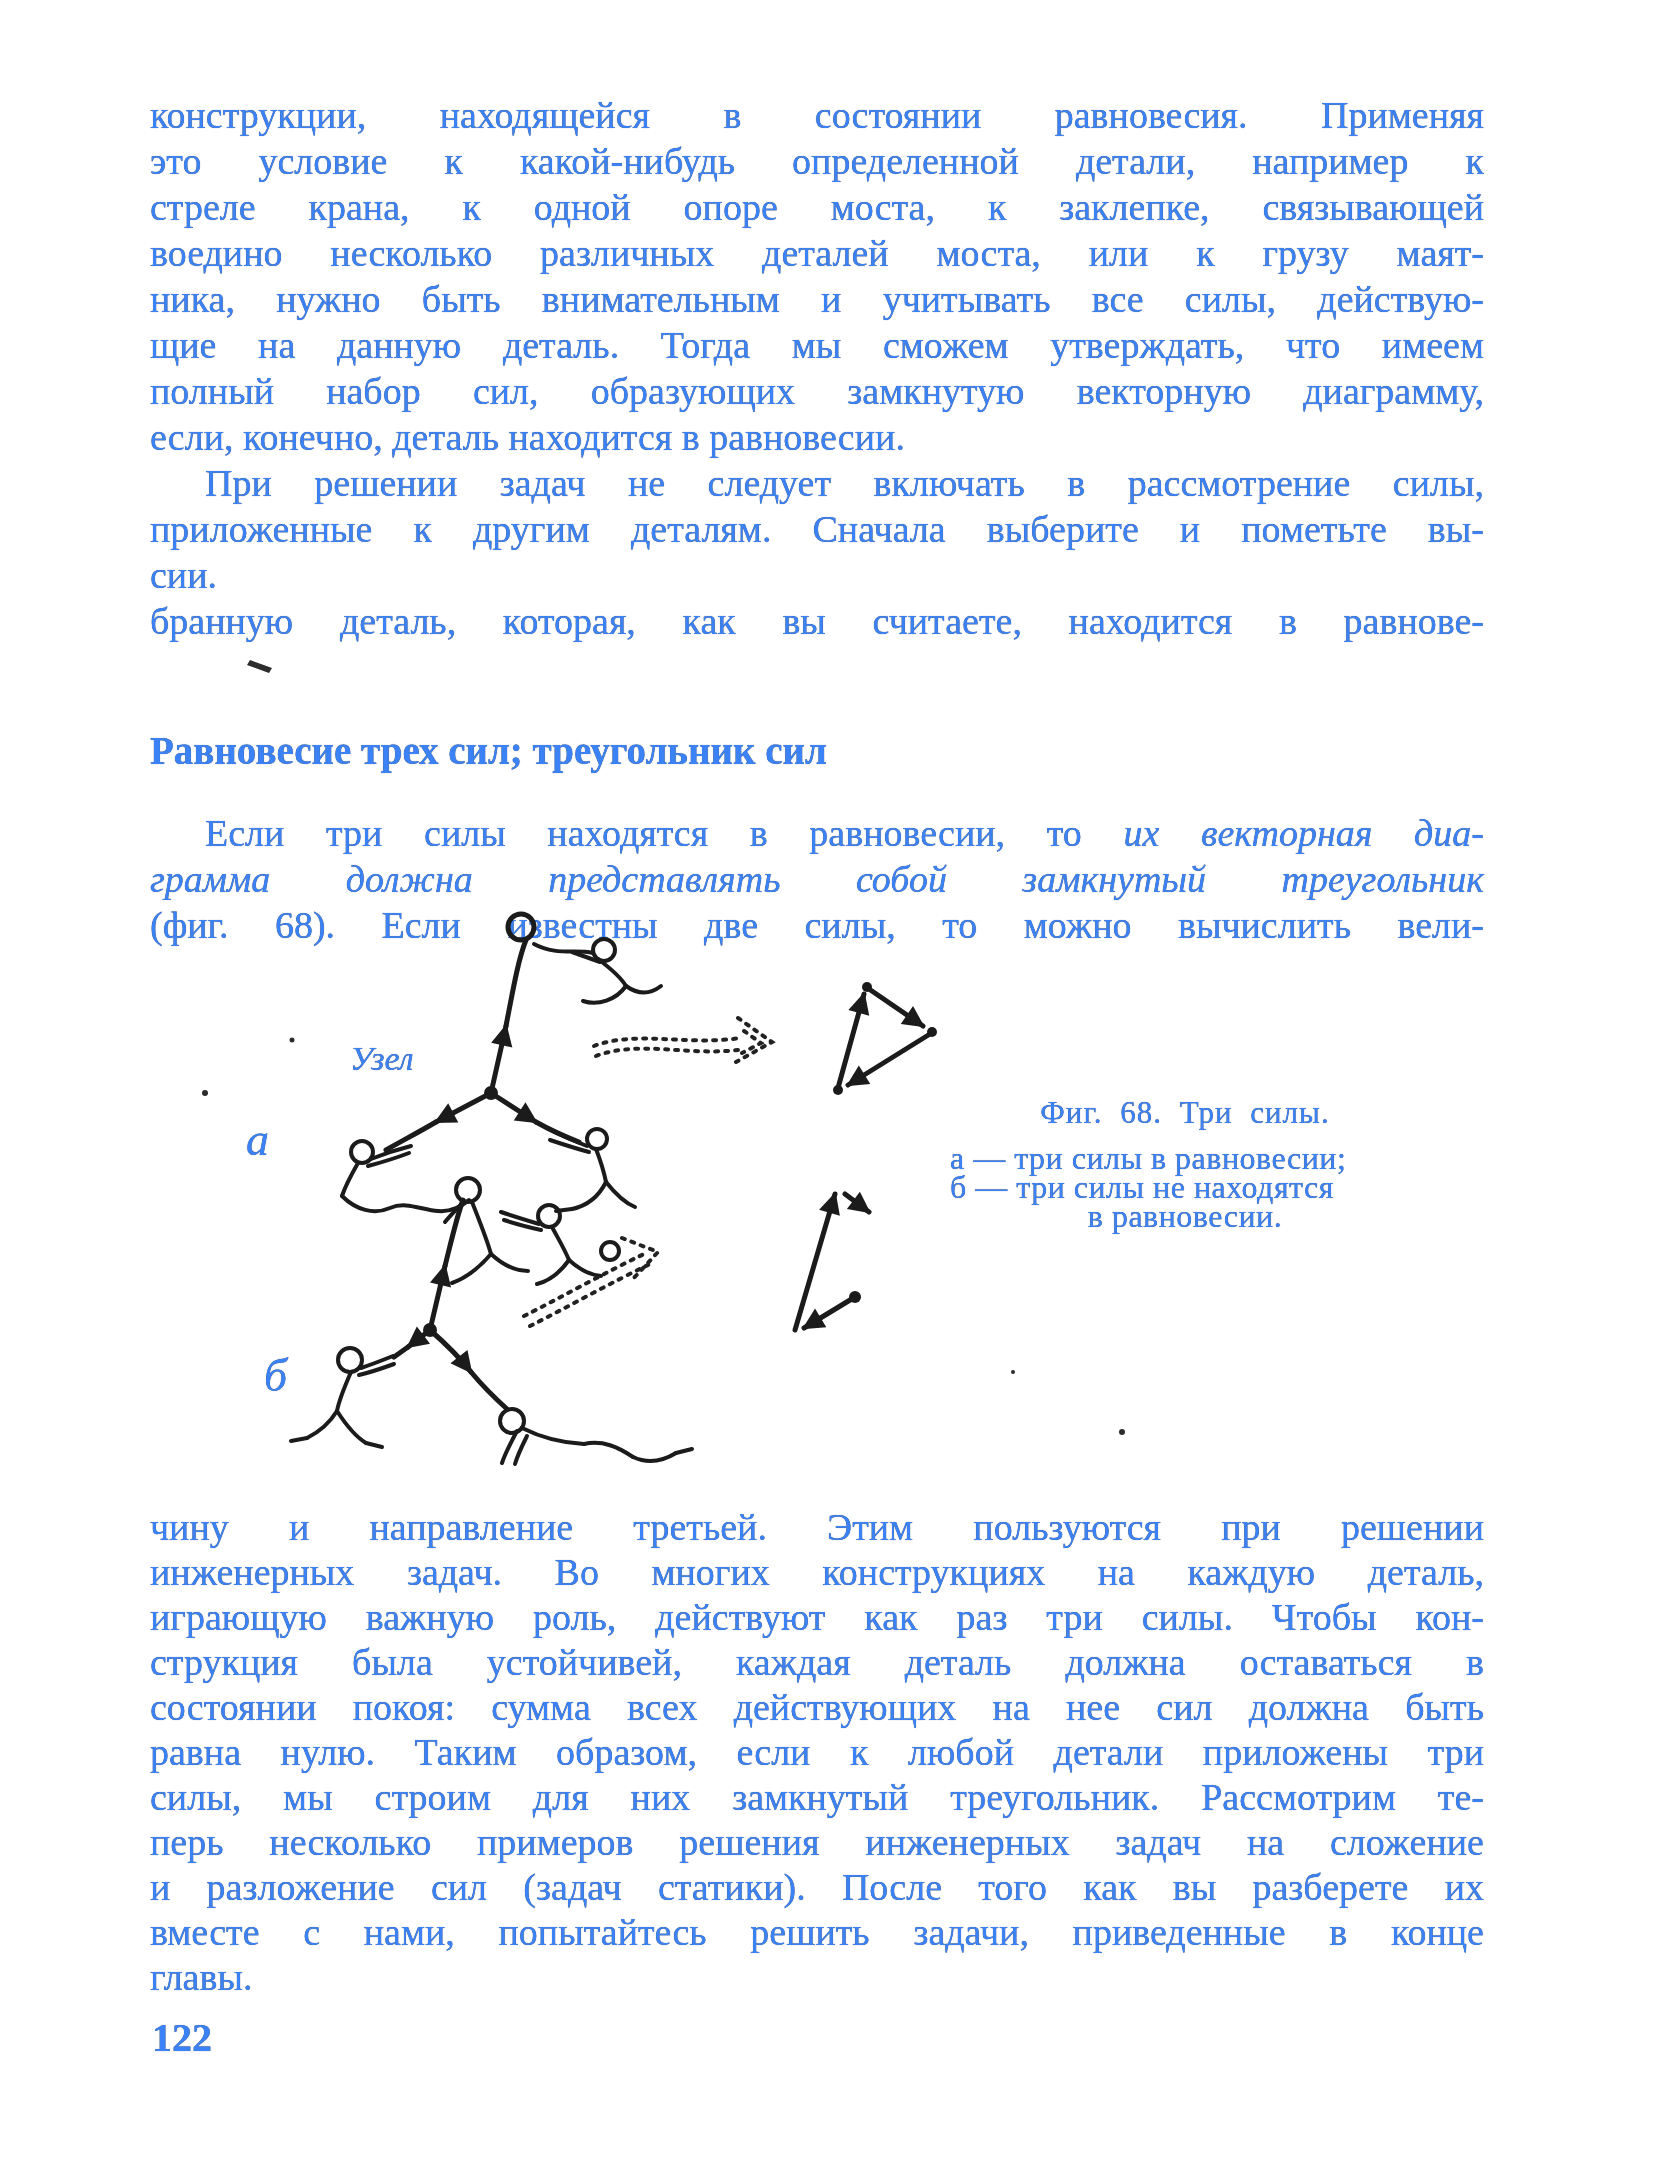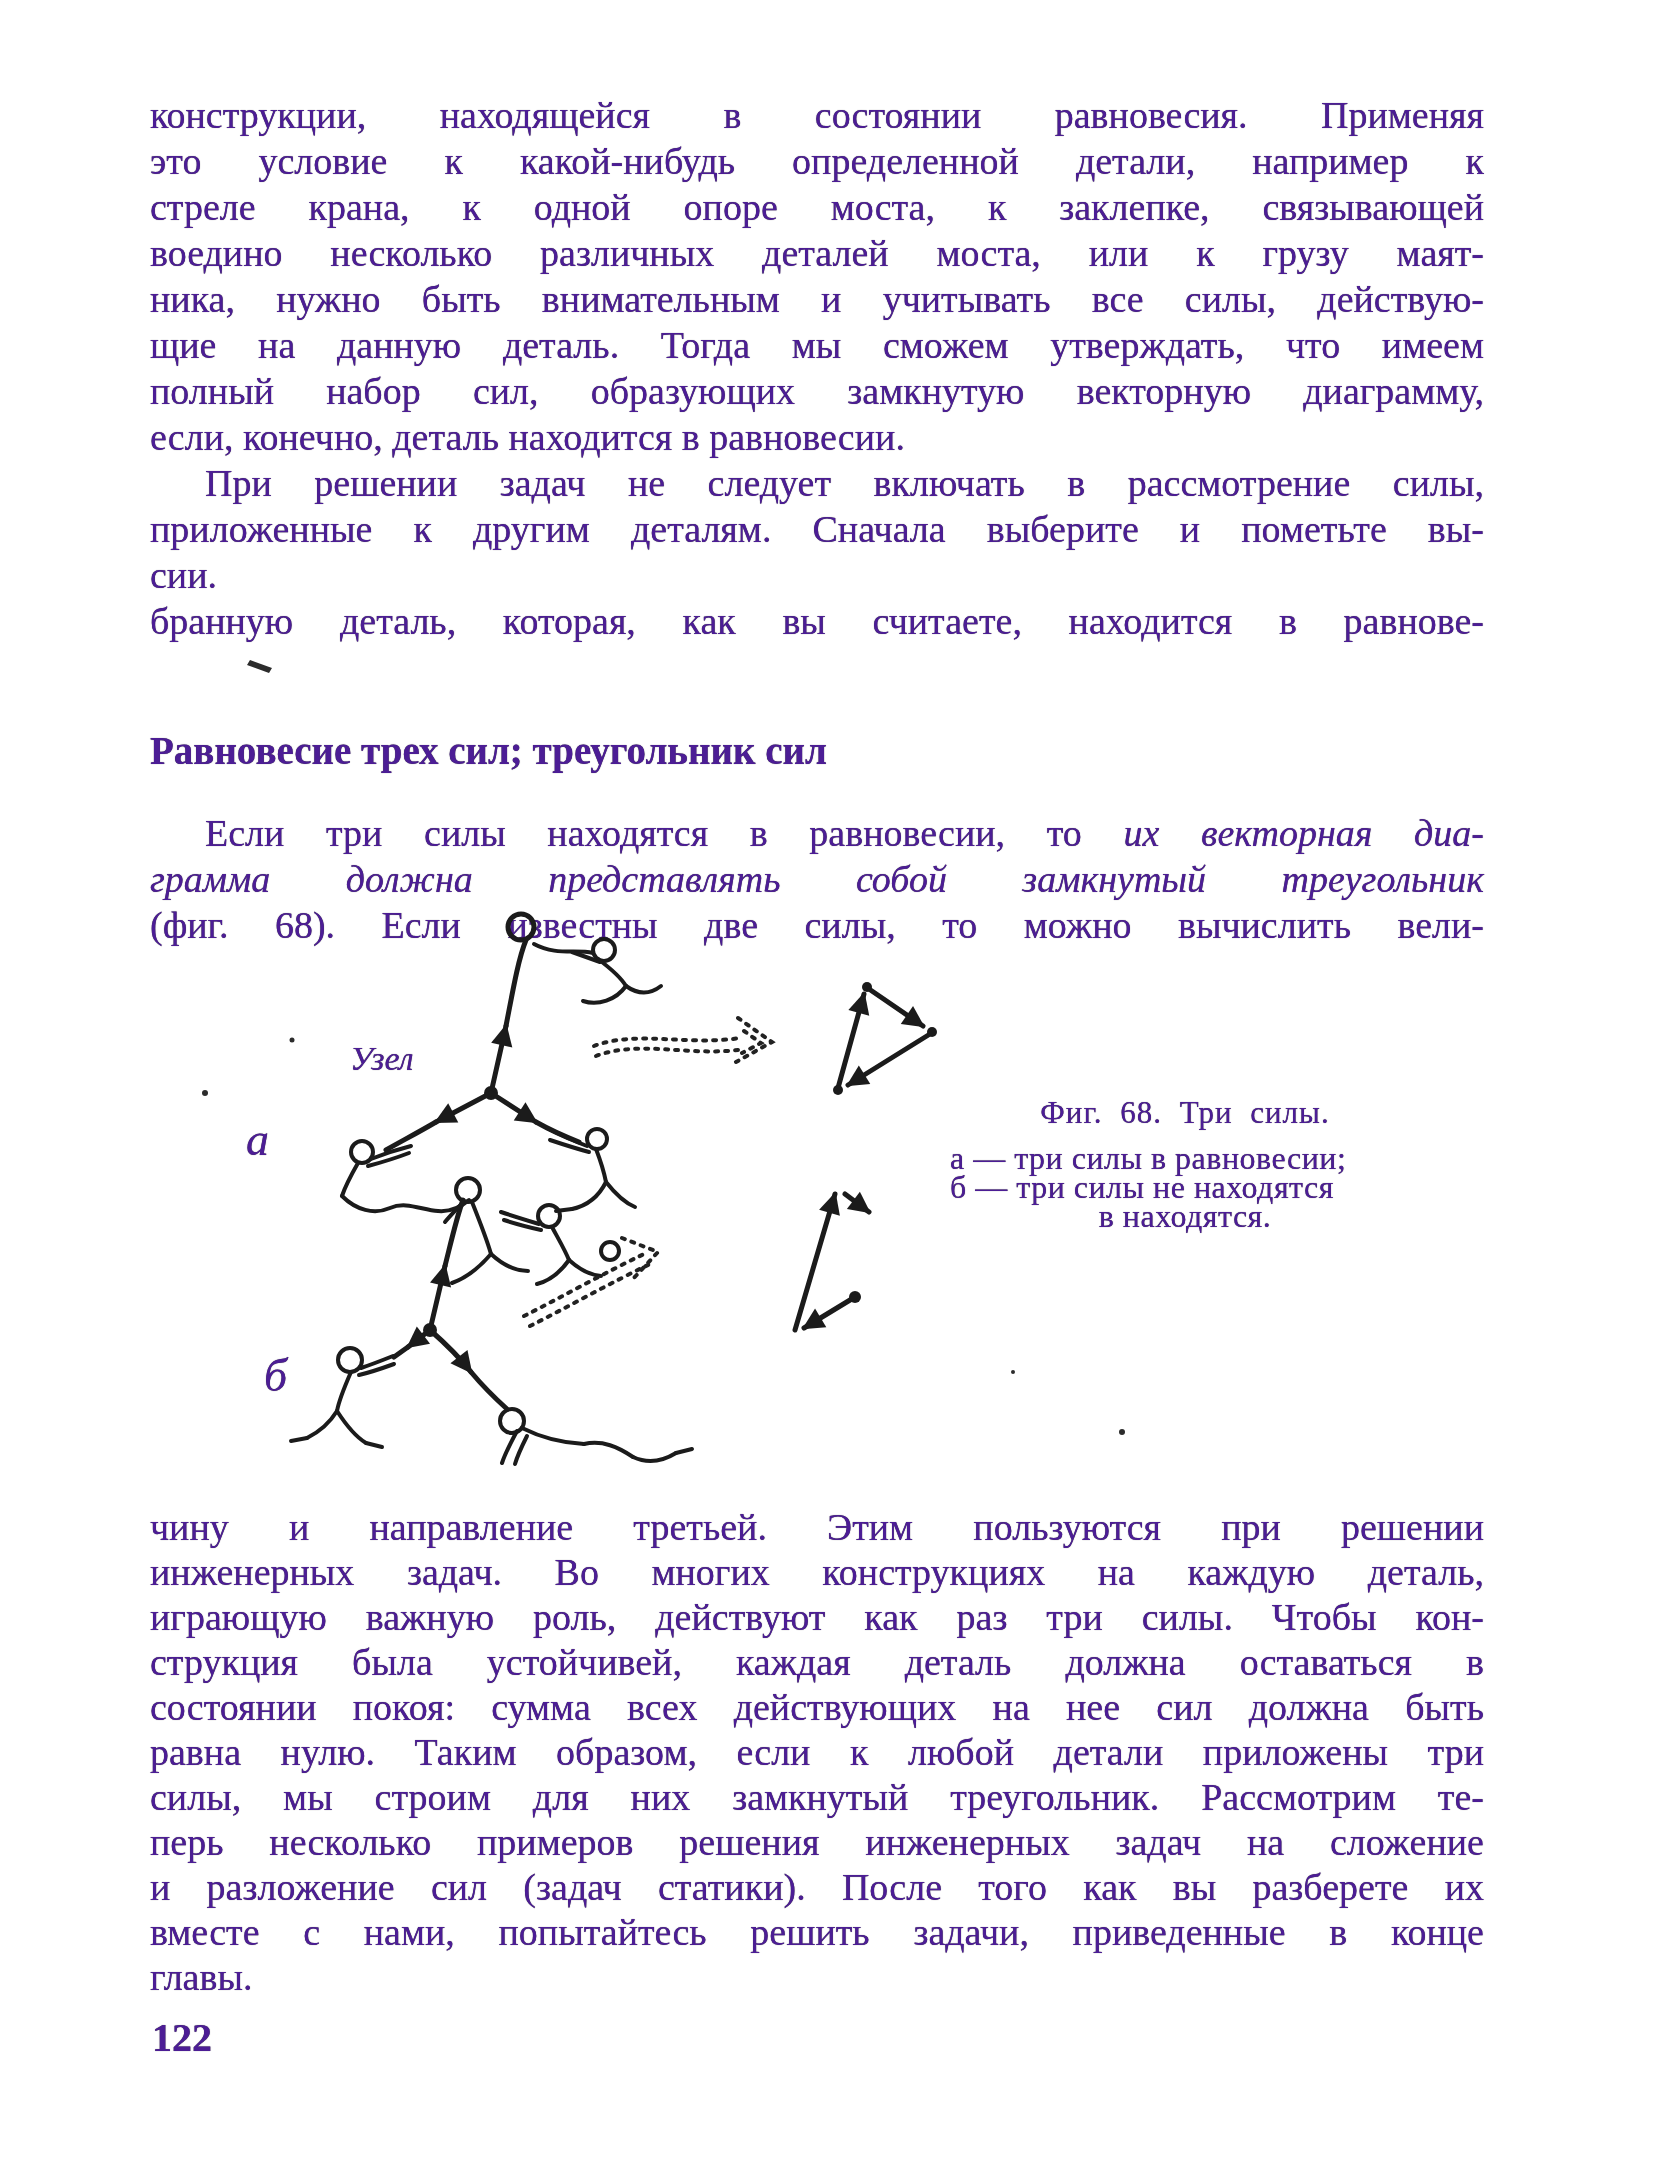--- a/index.html
+++ b/index.html
@@ -2,21 +2,21 @@
 <html><head>
 <meta charset="utf-8">
 <style>
   html,body { margin:0; padding:0; background:#e8e8e8; }
   .page {
     position:relative;
     width:1669px; height:2160px;
     background:#ffffff;
     overflow:hidden;
     font-family:"Liberation Serif","DejaVu Serif",serif;
-    color:#4c1d95;
+    color:#3b82f6;
     text-shadow:0 0 0.7px rgba(10,10,10,.85);
   }
   .para { position:absolute; left:150px; width:1334px; }
   .line {
     font-size:38px;
     line-height:46px;
     text-align:justify;
     text-align-last:justify;
     white-space:normal;
     height:46px;
@@ -220,21 +220,21 @@
 
   <div class="fig-label" style="left:350px; top:1040px;">Узел</div>
   <div class="fig-label big" style="left:246px; top:1116px;">a</div>
   <div class="fig-label big" style="left:264px; top:1352px;">б</div>
 
   <div class="caption">
     <div class="cap-title">Фиг. 68. Три силы.</div>
     <div class="cap-legend">
       <div class="cl">а — три силы в равновесии;</div>
       <div class="cl">б — три силы не находятся</div>
-      <div class="cl center">в находятся.</div>
+      <div class="cl center">в равновесии.</div>
     </div>
   </div>
 
   <div class="para" id="p4" style="top:1505px">
     <div class="line">чину и направление третьей. Этим пользуются при решении</div>
     <div class="line">инженерных задач. Во многих конструкциях на каждую деталь,</div>
     <div class="line">играющую важную роль, действуют как раз три силы. Чтобы кон-</div>
     <div class="line">струкция была устойчивей, каждая деталь должна оставаться в</div>
     <div class="line">состоянии покоя: сумма всех действующих на нее сил должна быть</div>
     <div class="line">равна нулю. Таким образом, если к любой детали приложены три</div>

